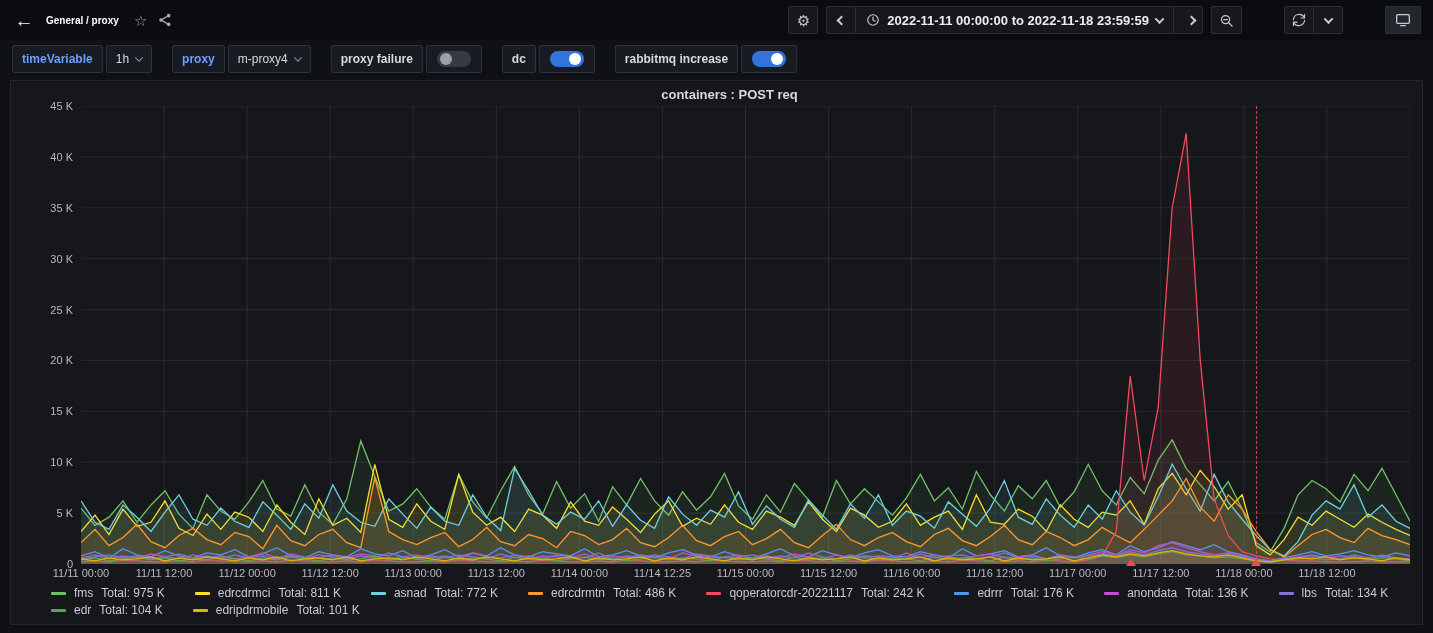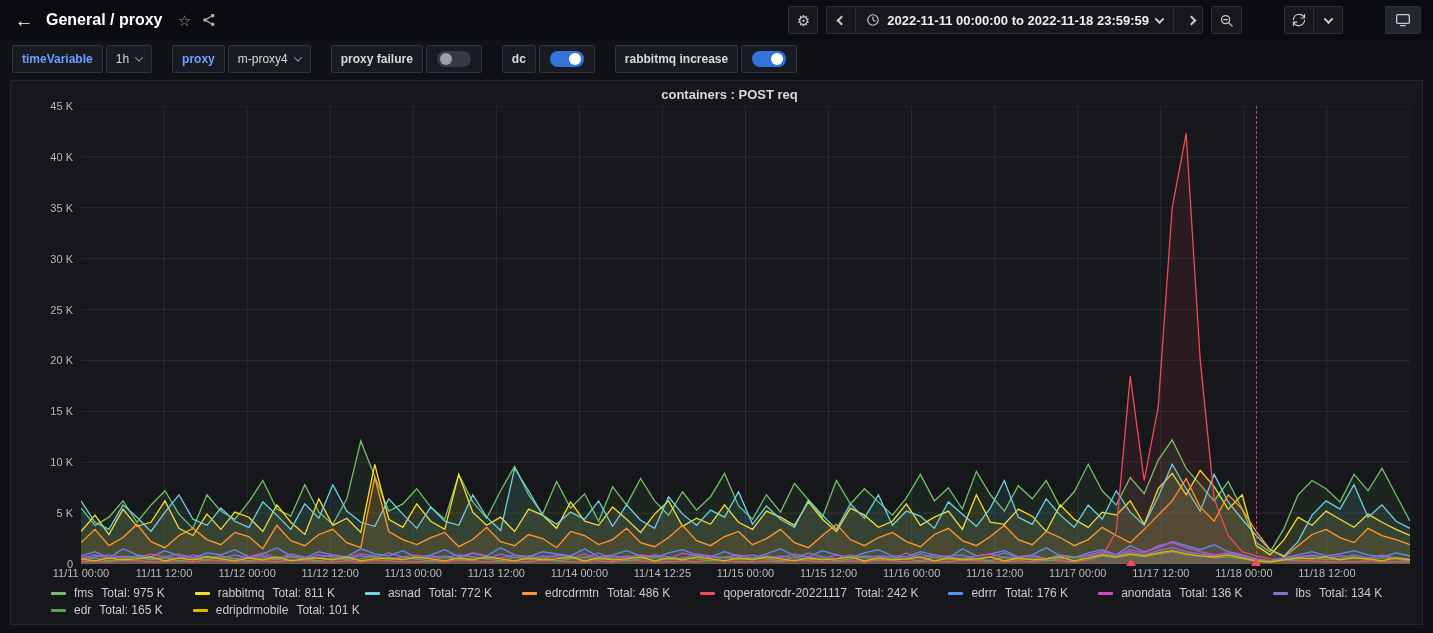--- a/index.html
+++ b/index.html
@@ -3,21 +3,21 @@
 <meta charset="utf-8">
 <style>
   * { margin:0; padding:0; box-sizing:border-box; }
   html,body { width:1433px; height:633px; overflow:hidden; background:#0f1116;
     font-family:"Liberation Sans", sans-serif; color:#d8d9da; }
   body { display:flex; flex-direction:column; }
 
   
   .nav { height:40px; background:#0b0c0f; display:flex; align-items:center;
     padding:0 12px; flex:0 0 auto; }
-  .nav .crumb { font-size:16px; font-weight:bold; color:#ffffff; margin:0 10px 0 10px; cursor:pointer; }
+  .nav .crumb { font-size:10px; font-weight:bold; color:#ffffff; margin:0 10px 0 10px; cursor:pointer; }
   .iconbtn { background:none; border:none; color:#aab0b8; display:flex; align-items:center;
     justify-content:center; height:28px; min-width:24px; cursor:pointer; }
   .uni { font-size:16px; line-height:1; color:#c7c8cc; }
   .uni.back { font-size:19px; color:#ffffff; }
   .uni.star { font-size:15px; color:#9aa0a6; }
   .uni.gear { font-size:15px; color:#c7c8cc; }
   .nav .right { margin-left:auto; display:flex; align-items:center; gap:8px; }
   .navbtn { height:28px; min-width:30px; display:flex; align-items:center; justify-content:center;
     gap:7px; background:#16181d; border:1px solid #2c2f36; border-radius:2px; color:#c7c8cc;
     padding:0 7px; cursor:pointer; font-family:inherit; }
@@ -277,21 +277,21 @@
       </div>
   </div>
   <div class="legend" id="legend">
       <div class="legend-item">
         <span class="sw" style="background: rgb(115, 191, 105);"></span>
         <span class="lname">fms</span>
         <span class="ltotal">Total: 975 K</span>
       </div>
       <div class="legend-item">
         <span class="sw" style="background: rgb(250, 222, 42);"></span>
-        <span class="lname">rabbitmq</span>
+        <span class="lname">edrcdrmci</span>
         <span class="ltotal">Total: 811 K</span>
       </div>
       <div class="legend-item">
         <span class="sw" style="background: rgb(110, 208, 224);"></span>
         <span class="lname">asnad</span>
         <span class="ltotal">Total: 772 K</span>
       </div>
       <div class="legend-item">
         <span class="sw" style="background: rgb(255, 152, 48);"></span>
         <span class="lname">edrcdrmtn</span>
@@ -313,21 +313,21 @@
         <span class="ltotal">Total: 136 K</span>
       </div>
       <div class="legend-item">
         <span class="sw" style="background: rgb(136, 112, 208);"></span>
         <span class="lname">lbs</span>
         <span class="ltotal">Total: 134 K</span>
       </div>
       <div class="legend-item">
         <span class="sw" style="background: rgb(86, 166, 75);"></span>
         <span class="lname">edr</span>
-        <span class="ltotal">Total: 165 K</span>
+        <span class="ltotal">Total: 104 K</span>
       </div>
       <div class="legend-item">
         <span class="sw" style="background: rgb(224, 180, 0);"></span>
         <span class="lname">edripdrmobile</span>
         <span class="ltotal">Total: 101 K</span>
       </div>
     </div>
 </div>
 
 </body></html>

